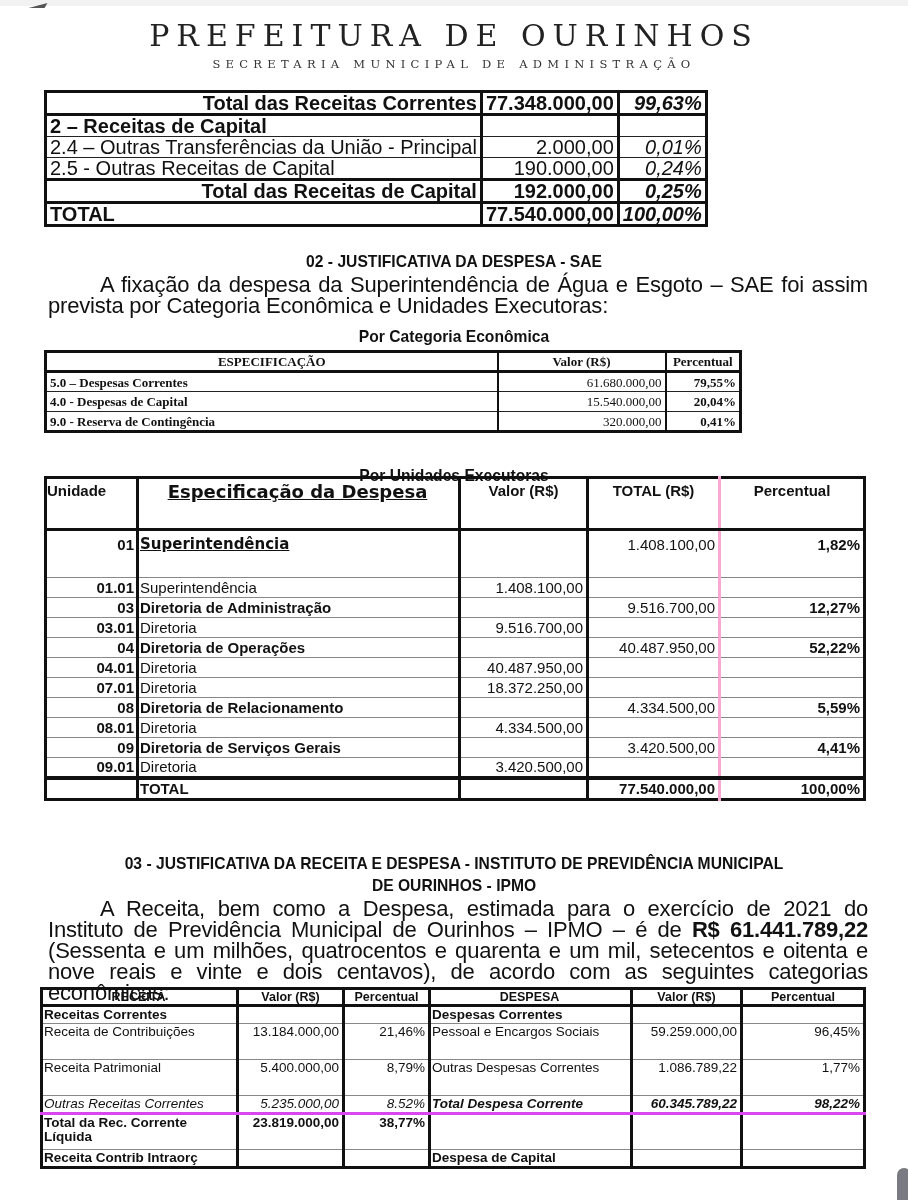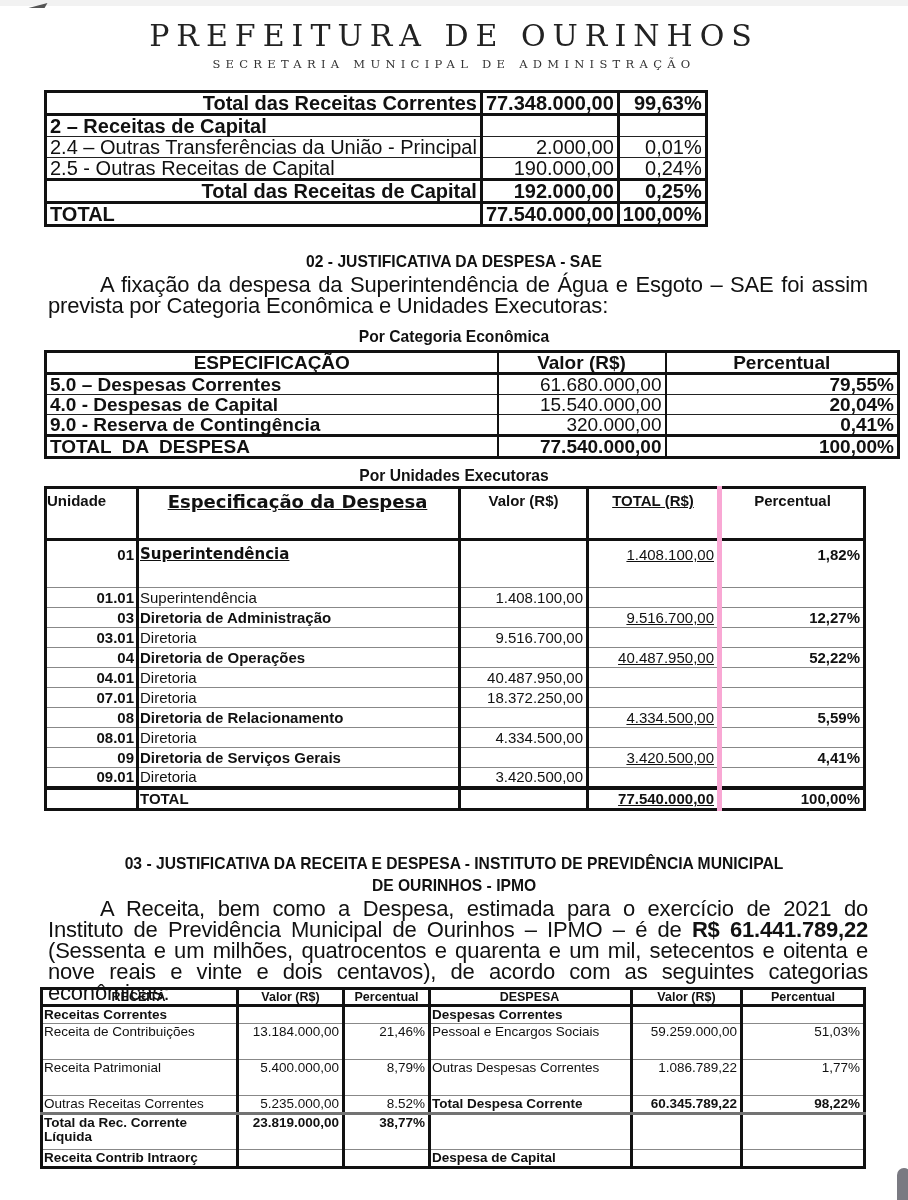--- a/index.html
+++ b/index.html
@@ -17,49 +17,49 @@
     font-family: "DejaVu Serif", serif; font-size: 11.5px; letter-spacing: 5.3px; color: #333; }
 
   table { border-collapse: collapse; position: absolute; font-family: "Liberation Sans", sans-serif; }
   td, th { border: 1px solid #222; padding: 0 3px; white-space: nowrap; line-height: 1; vertical-align: middle; }
 
   
   #t1 { left: 44px; top: 90px; width: 653px; font-size: 20px; border: 3px solid #111; }
   #t1 td { height: 20px; }
   #t1 td.lab { width: 436px; }
   #t1 td.val { width: 164px; text-align: right; }
-  #t1 td.pct { text-align: right; }
+  #t1 td.pct { text-align: right; font-style: italic; }
   #t1 tr.thick td { border-top: 3px solid #111; border-bottom: 3px solid #111; }
   #t1 td.vsep { border-left: 3px solid #111; border-right: 3px solid #111; }
   .b { font-weight: bold; }
   .r { text-align: right; }
   .c { text-align: center; }
 
   .sec-title { position: absolute; left: 0; width: 908px; text-align: center; font-weight: bold;
     font-family: "Liberation Sans", sans-serif; font-size: 17px; transform: scaleX(0.92); }
   .para { position: absolute; left: 48px; width: 820px; font-size: 22px; line-height: 21px; text-align: justify;
     font-family: "Liberation Sans", sans-serif; letter-spacing: -0.2px; }
   .para .indent { display: inline-block; width: 52px; }
 
   
-  #t2 { left: 44px; top: 350px; width: 856px; font-size: 19px; border: 3px solid #111; }
+  #t2 { left: 44px; top: 350px; width: 698px; font-size: 13px; border: 3px solid #111; font-family: Liberation Serif, serif; }
   #t2 td { height: 20px; }
   #t2 tr.head td { font-weight: bold; text-align: center; border-bottom: 3px solid #111; }
   #t2 tr.total td { border-top: 3px solid #111; }
   #t2 td.c1 { width: 452px; }
   #t2 td.c2 { width: 168px; text-align: right; border-left: 2px solid #111; border-right: 2px solid #111; }
   #t2 td.c3 { text-align: right; }
 
   
-  #t3 { left: 44px; top: 486px; width: 822px; font-size: 15px; border: 3px solid #111; }
+  #t3 { left: 44px; top: 476px; width: 822px; font-size: 15px; border: 3px solid #111; }
   #t3 td { height: 20px; border-top: 1px solid #888; border-bottom: 1px solid #888; }
   #t3 td.u { width: 92px; text-align: right; font-weight: bold; border-right: 3px solid #111; padding-right: 2px; }
   #t3 td.s { width: 322px; padding-left: 1px; }
   #t3 td.v { width: 128px; text-align: right; border-left: 3px solid #111; border-right: 3px solid #111; }
-  #t3 td.t { width: 132px; text-align: right; border-right: 5px solid #f9a8d4; text-decoration: underline; }
+  #t3 td.t { width: 132px; text-align: right; border-right: 3px solid #f9a8d4; }
   #t3 td.p { text-align: right; }
   #t3 tr.head td { height: 52px; vertical-align: top; padding-top: 4px; font-weight: bold; text-align: center; border-bottom: 3px solid #111; }
   #t3 tr.head td.u { text-align: left; padding-left: 0; }
   #t3 tr.head td.s { text-decoration: underline; font-family: "DejaVu Sans", sans-serif; font-size: 18px; }
   #t3 tr.big td { height: 48px; vertical-align: top; padding-top: 6px; }
   #t3 tr.big td.s { font-family: "DejaVu Sans", sans-serif; font-weight: bold; text-decoration: underline; font-size: 15px; }
   #t3 tr.main td.s { font-weight: bold; }
   #t3 tr.total td { border-top: 4px solid #111; height: 22px; }
   #t3 tr.total td.s { font-weight: bold; }
 
@@ -67,21 +67,21 @@
   #t4 { left: 40px; top: 987px; width: 826px; font-size: 13.5px; border: 3px solid #111; }
   #t4 td { height: 18px; border-top: 1px solid #888; border-bottom: 1px solid #888; vertical-align: top; padding-top: 1px; white-space: normal; }
   #t4 tr.head td { font-weight: bold; text-align: center; height: 17px; font-size: 12.5px; border-bottom: 3px solid #111; }
   #t4 td.a { width: 196px; padding-left: 1px; }
   #t4 td.b2 { width: 106px; text-align: right; border-left: 3px solid #111; border-right: 3px solid #111; }
   #t4 td.c3 { width: 86px; text-align: right; }
   #t4 td.d { width: 202px; padding-left: 1px; border-left: 3px solid #111; }
   #t4 td.e { width: 110px; text-align: right; border-left: 3px solid #111; border-right: 3px solid #111; }
   #t4 td.f { text-align: right; }
   #t4 tr.tall td { height: 36px; }
-  #t4 tr.thickb td { border-bottom: 3px solid #737373; }
+  #t4 tr.thickb td { border-bottom: 3px solid #d946ef; font-style: italic; }
 
   .scroll-thumb { position: absolute; left: 897px; top: 1168px; width: 14px; height: 40px; border-radius: 7px; background: #7a7a82; }
 </style>
 </head>
 <body>
 
 <div class="topbar"></div>
 <div class="corner-mark"></div>
 
 <div class="hdr-title">PREFEITURA DE OURINHOS</div>
@@ -140,25 +140,20 @@
   </tr>
   <tr>
     <td class="c1 b">4.0 - Despesas de Capital</td>
     <td class="c2">15.540.000,00</td>
     <td class="c3 b">20,04%</td>
   </tr>
   <tr>
     <td class="c1 b">9.0 - Reserva de Contingência</td>
     <td class="c2">320.000,00</td>
     <td class="c3 b">0,41%</td>
-  </tr>
-  <tr class="total">
-    <td class="c1 b" style="white-space:pre">TOTAL  DA  DESPESA</td>
-    <td class="c2 b">77.540.000,00</td>
-    <td class="c3 b">100,00%</td>
   </tr>
 </tbody>
   </table>
 
 <div class="sec-title" style="top:466px;">Por Unidades Executoras</div>
 
 <table id="t3">
   <tbody>
       <tr class="head">
     <td class="u">Unidade</td>
@@ -275,21 +270,21 @@
     <td class="d b">Despesas Correntes</td>
     <td class="e"></td>
     <td class="f"></td>
   </tr>
   <tr class="tall">
     <td class="a">Receita de Contribuições</td>
     <td class="b2">13.184.000,00</td>
     <td class="c3">21,46%</td>
     <td class="d">Pessoal e Encargos Sociais</td>
     <td class="e">59.259.000,00</td>
-    <td class="f">51,03%</td>
+    <td class="f">96,45%</td>
   </tr>
   <tr class="tall">
     <td class="a">Receita Patrimonial</td>
     <td class="b2">5.400.000,00</td>
     <td class="c3">8,79%</td>
     <td class="d">Outras Despesas Correntes</td>
     <td class="e">1.086.789,22</td>
     <td class="f">1,77%</td>
   </tr>
   <tr class="thickb">

